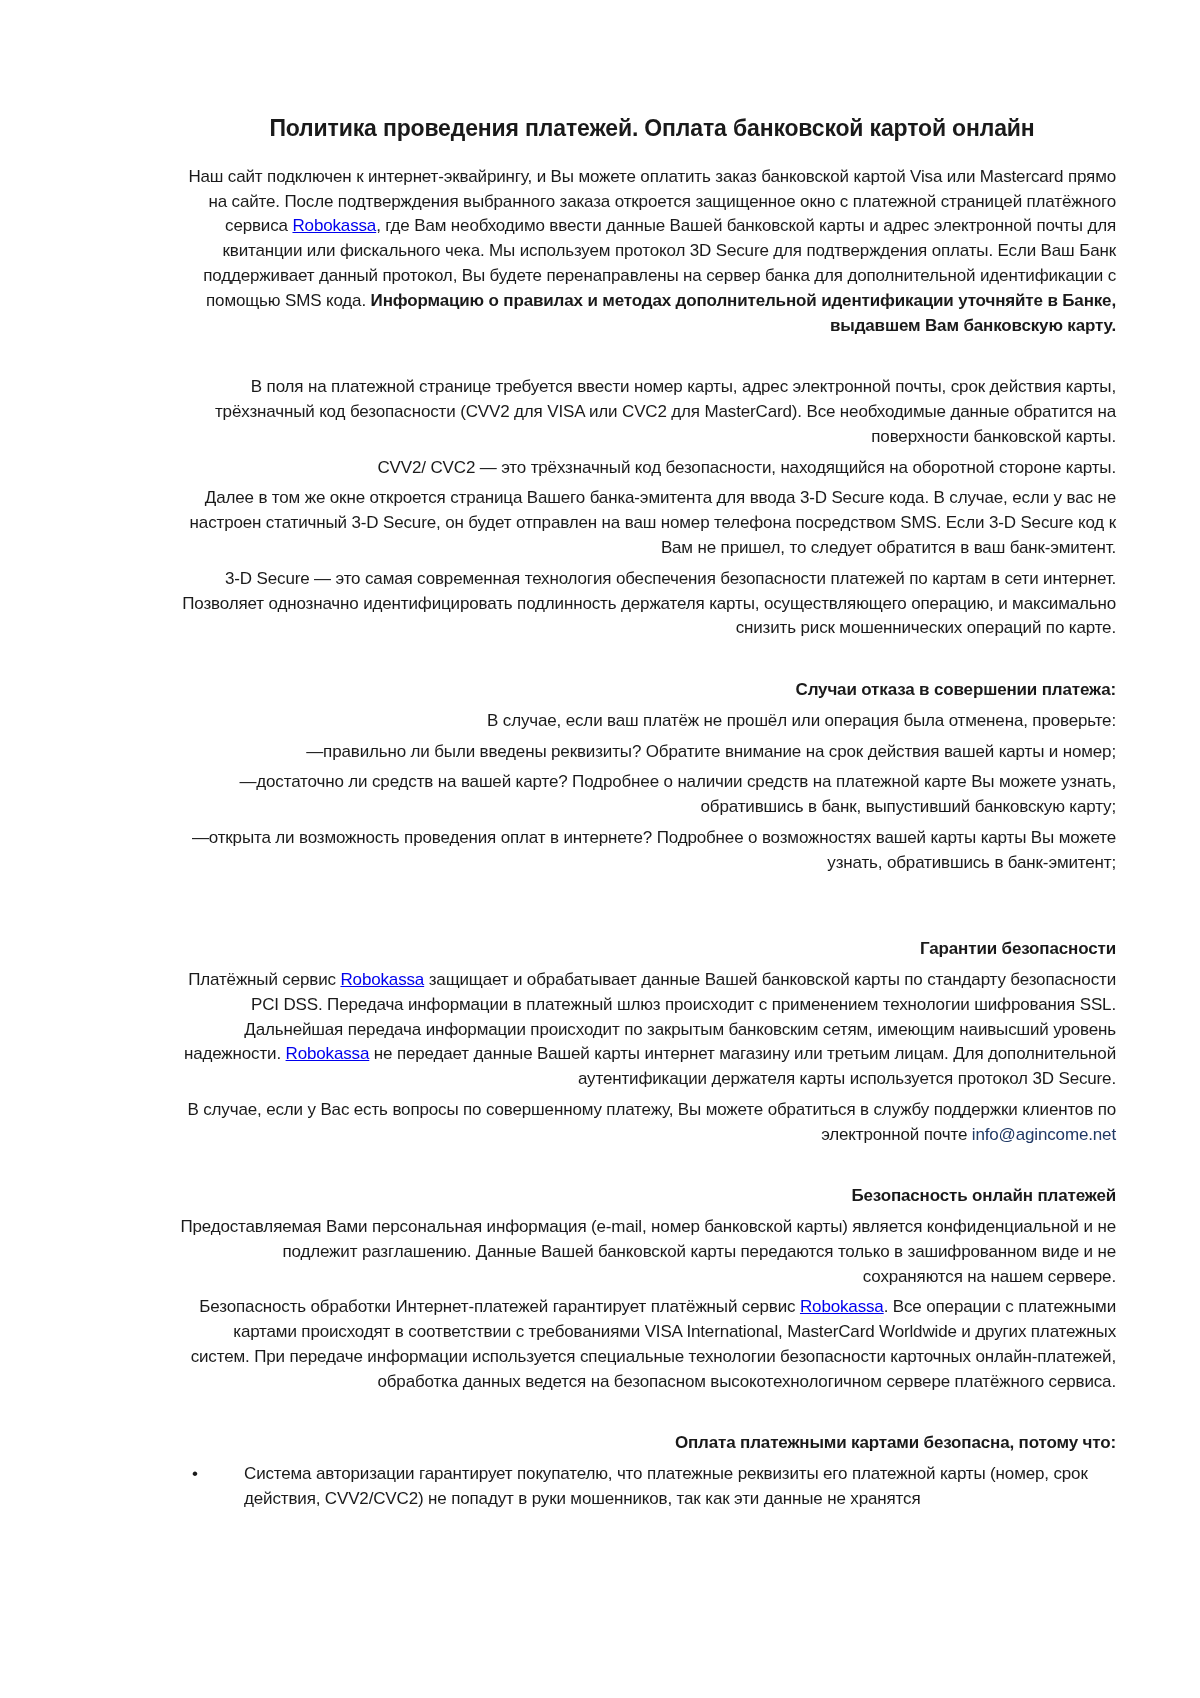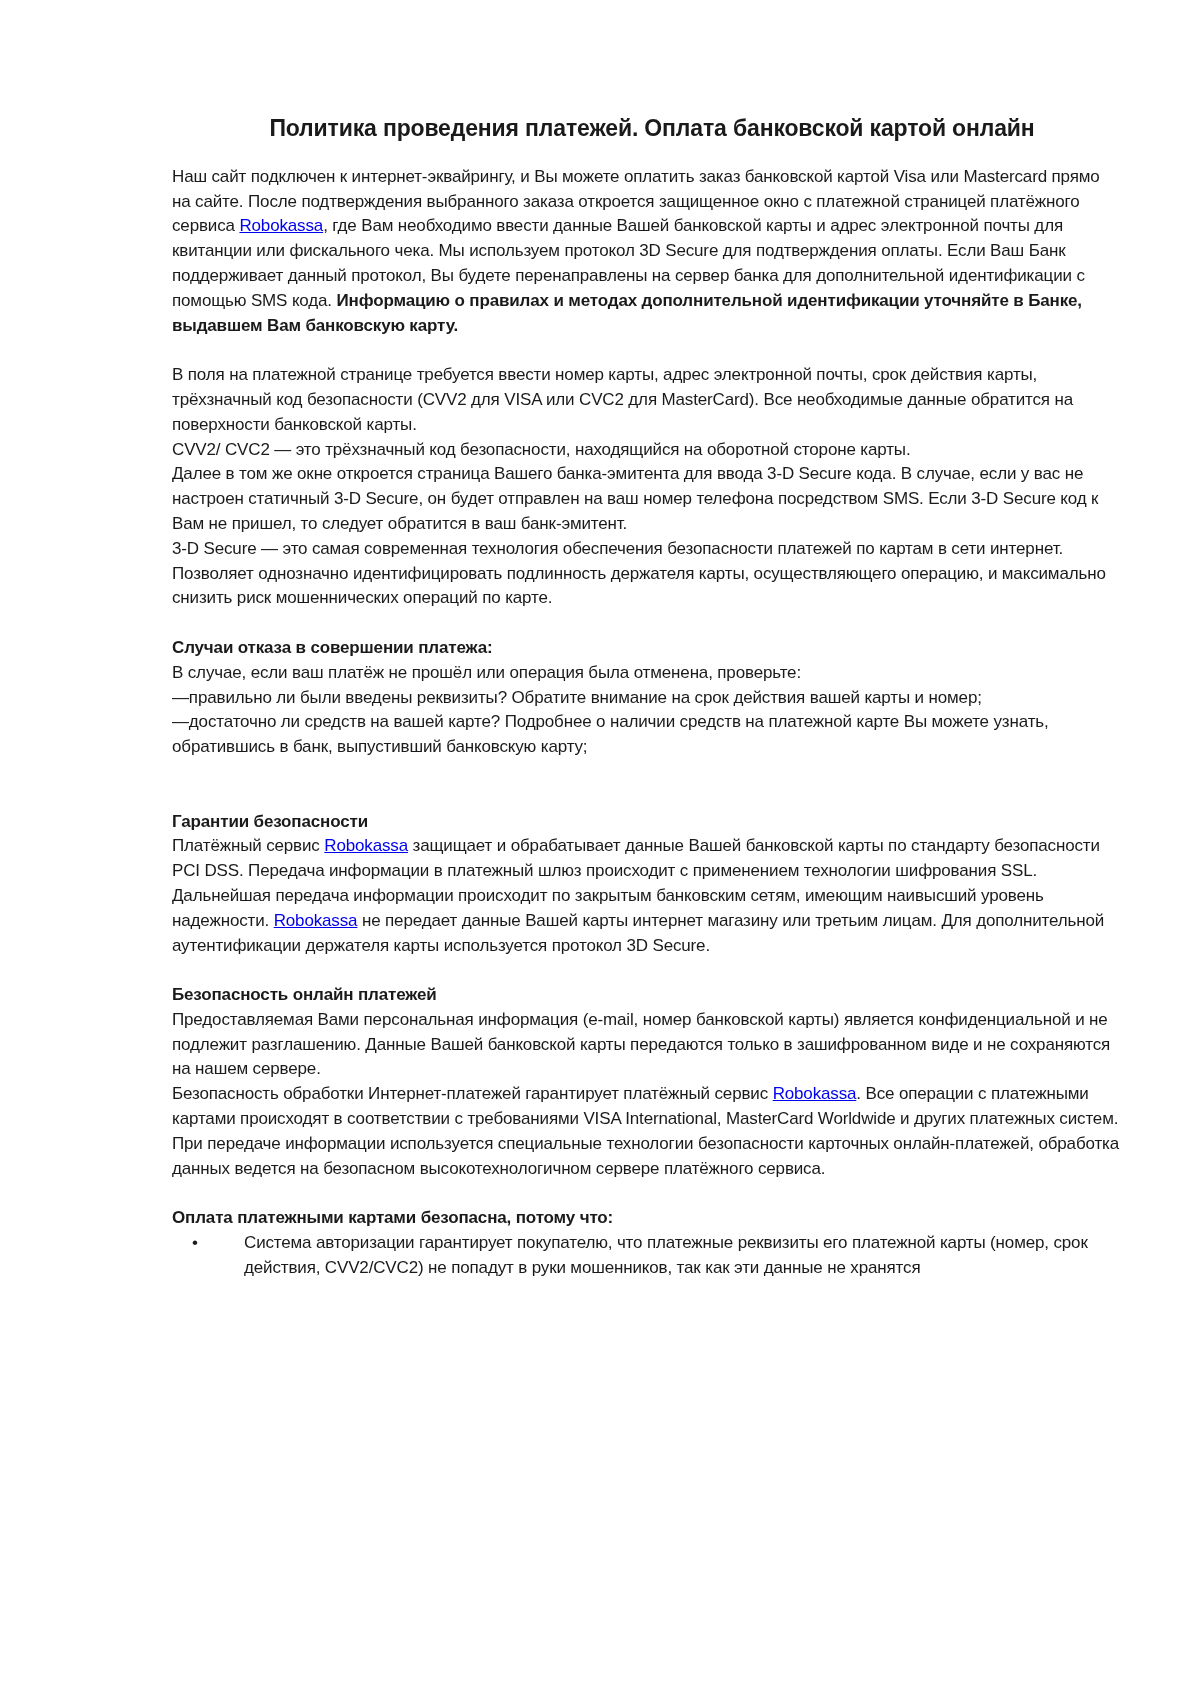--- a/index.html
+++ b/index.html
@@ -20,21 +20,21 @@
       line-height: 24.8px;
       letter-spacing: -0.15px;
     }
     .title {
       text-align: center;
       font-weight: bold;
       font-size: 23px;
       margin: 0 0 24px 0;
       padding-left: 10px;
     }
-    p { margin: 0; }
+    p { margin: 6px; text-align: right; }
     .gap { height: 24.8px; }
     .h { font-weight: bold; }
     b { font-weight: bold; }
     a.link { color: #0000ee; text-decoration: underline; }
     .email { color: #1f3864; }
     ul.bullets { list-style: none; margin: 0; padding: 0; }
     ul.bullets li { position: relative; padding-left: 72px; }
     ul.bullets li .bullet {
       position: absolute; left: 20px; top: 0;
     }
@@ -54,28 +54,30 @@
   <p>CVV2/ CVC2 — это трёхзначный код безопасности, находящийся на оборотной стороне карты.</p>
   <p>Далее в том же окне откроется страница Вашего банка-эмитента для ввода 3-D Secure кода. В случае, если у вас не настроен статичный 3-D Secure, он будет отправлен на ваш номер телефона посредством SMS. Если 3-D Secure код к Вам не пришел, то следует обратится в ваш банк-эмитент.</p>
   <p>3-D Secure — это самая современная технология обеспечения безопасности платежей по картам в сети интернет. Позволяет однозначно идентифицировать подлинность держателя карты, осуществляющего операцию, и максимально снизить риск мошеннических операций по карте.</p>
 
   <div class="gap"></div>
 
   <p class="h">Случаи отказа в совершении платежа:</p>
   <p>В случае, если ваш платёж не прошёл или операция была отменена, проверьте:</p>
   <p>—правильно ли были введены реквизиты? Обратите внимание на срок действия вашей карты и номер;</p>
   <p>—достаточно ли средств на вашей карте? Подробнее о наличии средств на платежной карте Вы можете узнать, обратившись в банк, выпустивший банковскую карту;</p>
+  <p>—открыта ли возможность проведения оплат в интернете? Подробнее о возможностях вашей карты карты Вы можете узнать, обратившись в банк-эмитент;</p>
 
   <div class="gap"></div>
 
 
   <div class="gap"></div>
 
   <p class="h">Гарантии безопасности</p>
   <p><span>Платёжный сервис </span><a class="link" style="color: rgb(0, 0, 238);">Robokassa</a><span> защищает и обрабатывает данные Вашей банковской карты по стандарту безопасности PCI DSS. Передача информации в платежный шлюз происходит с применением технологии шифрования SSL. Дальнейшая передача информации происходит по закрытым банковским сетям, имеющим наивысший уровень надежности. </span><a class="link" style="color: rgb(0, 0, 238);">Robokassa</a><span> не передает данные Вашей карты интернет магазину или третьим лицам. Для дополнительной аутентификации держателя карты используется протокол 3D Secure.</span></p>
+  <p><span>В случае, если у Вас есть вопросы по совершенному платежу, Вы можете обратиться в службу поддержки клиентов по электронной почте </span><span class="email" style="color: rgb(31, 56, 100);">info@agincome.net</span></p>
 
   <div class="gap"></div>
 
   <p class="h">Безопасность онлайн платежей</p>
   <p>Предоставляемая Вами персональная информация (e-mail, номер банковской карты) является конфиденциальной и не подлежит разглашению. Данные Вашей банковской карты передаются только в зашифрованном виде и не сохраняются на нашем сервере.</p>
   <p><span>Безопасность обработки Интернет-платежей гарантирует платёжный сервис </span><a class="link" style="color: rgb(0, 0, 238);">Robokassa</a><span>. Все операции с платежными картами происходят в соответствии с требованиями VISA International, MasterCard Worldwide и других платежных систем. При передаче информации используется специальные технологии безопасности карточных онлайн-платежей, обработка данных ведется на безопасном высокотехнологичном сервере платёжного сервиса.</span></p>
 
   <div class="gap"></div>
 
   <p class="h">Оплата платежными картами безопасна, потому что:</p>

